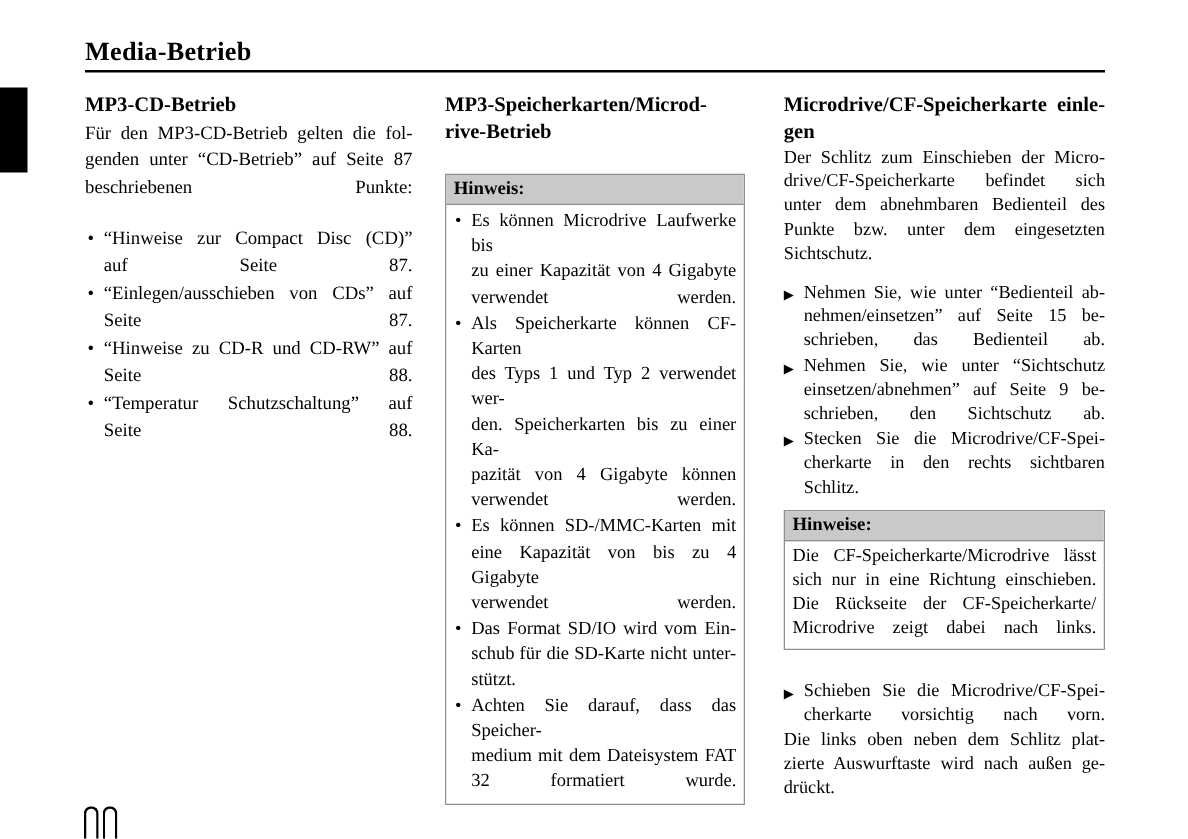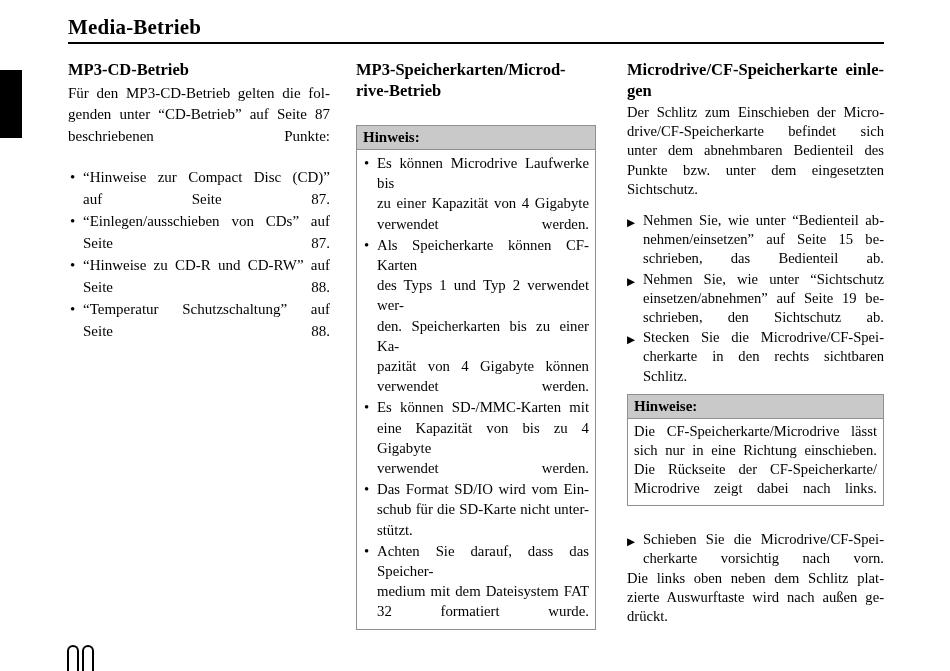--- a/index.html
+++ b/index.html
@@ -9,21 +9,21 @@
     color:#000;
   }
   .page { position:relative; width:950px; height:671px; overflow:hidden; background:#fff; }
 
   
   .tab-marker { position:absolute; left:0; top:70px; width:22px; height:68px; background:#000; }
 
   
   .page-header {
     margin:0 66px 12px 68px;
-    padding-top:14px; padding-bottom:2px;
+    padding-top:28px; padding-bottom:2px;
     border-bottom:2.5px solid #000;
   }
   .page-title { margin:0; font-size:21px; line-height:26px; font-weight:bold; letter-spacing:0.2px; }
 
   
   .columns { display:flex; margin:16px 66px 0 68px;justify-content:space-between; }
   .col { flex:none; }
   .col-left  { width:262px; margin-right:16px; font-size:15px;   line-height:21.5px; }
   .col-mid   { width:240px; margin-right:21px; font-size:14.8px; line-height:20.2px; }
   .col-right { width:257px;                    font-size:14.6px; line-height:19.2px; }
@@ -173,21 +173,21 @@
       <ul class="step-list">
         <li>
           <span class="marker">▶</span>
           <span class="txt hardwrap">Nehmen Sie, wie unter “Bedienteil ab-
 nehmen/einsetzen” auf Seite 15 be-
 schrieben, das Bedienteil ab.</span>
         </li>
         <li>
           <span class="marker">▶</span>
           <span class="txt hardwrap">Nehmen Sie, wie unter “Sichtschutz
-einsetzen/abnehmen” auf Seite 19 be-
+einsetzen/abnehmen” auf Seite 9 be-
 schrieben, den Sichtschutz ab.</span>
         </li>
         <li>
           <span class="marker">▶</span>
           <span class="txt hardwrap">Stecken Sie die Microdrive/CF-Spei-
 cherkarte in den rechts sichtbaren
 Schlitz.</span>
         </li>
       </ul>
 

